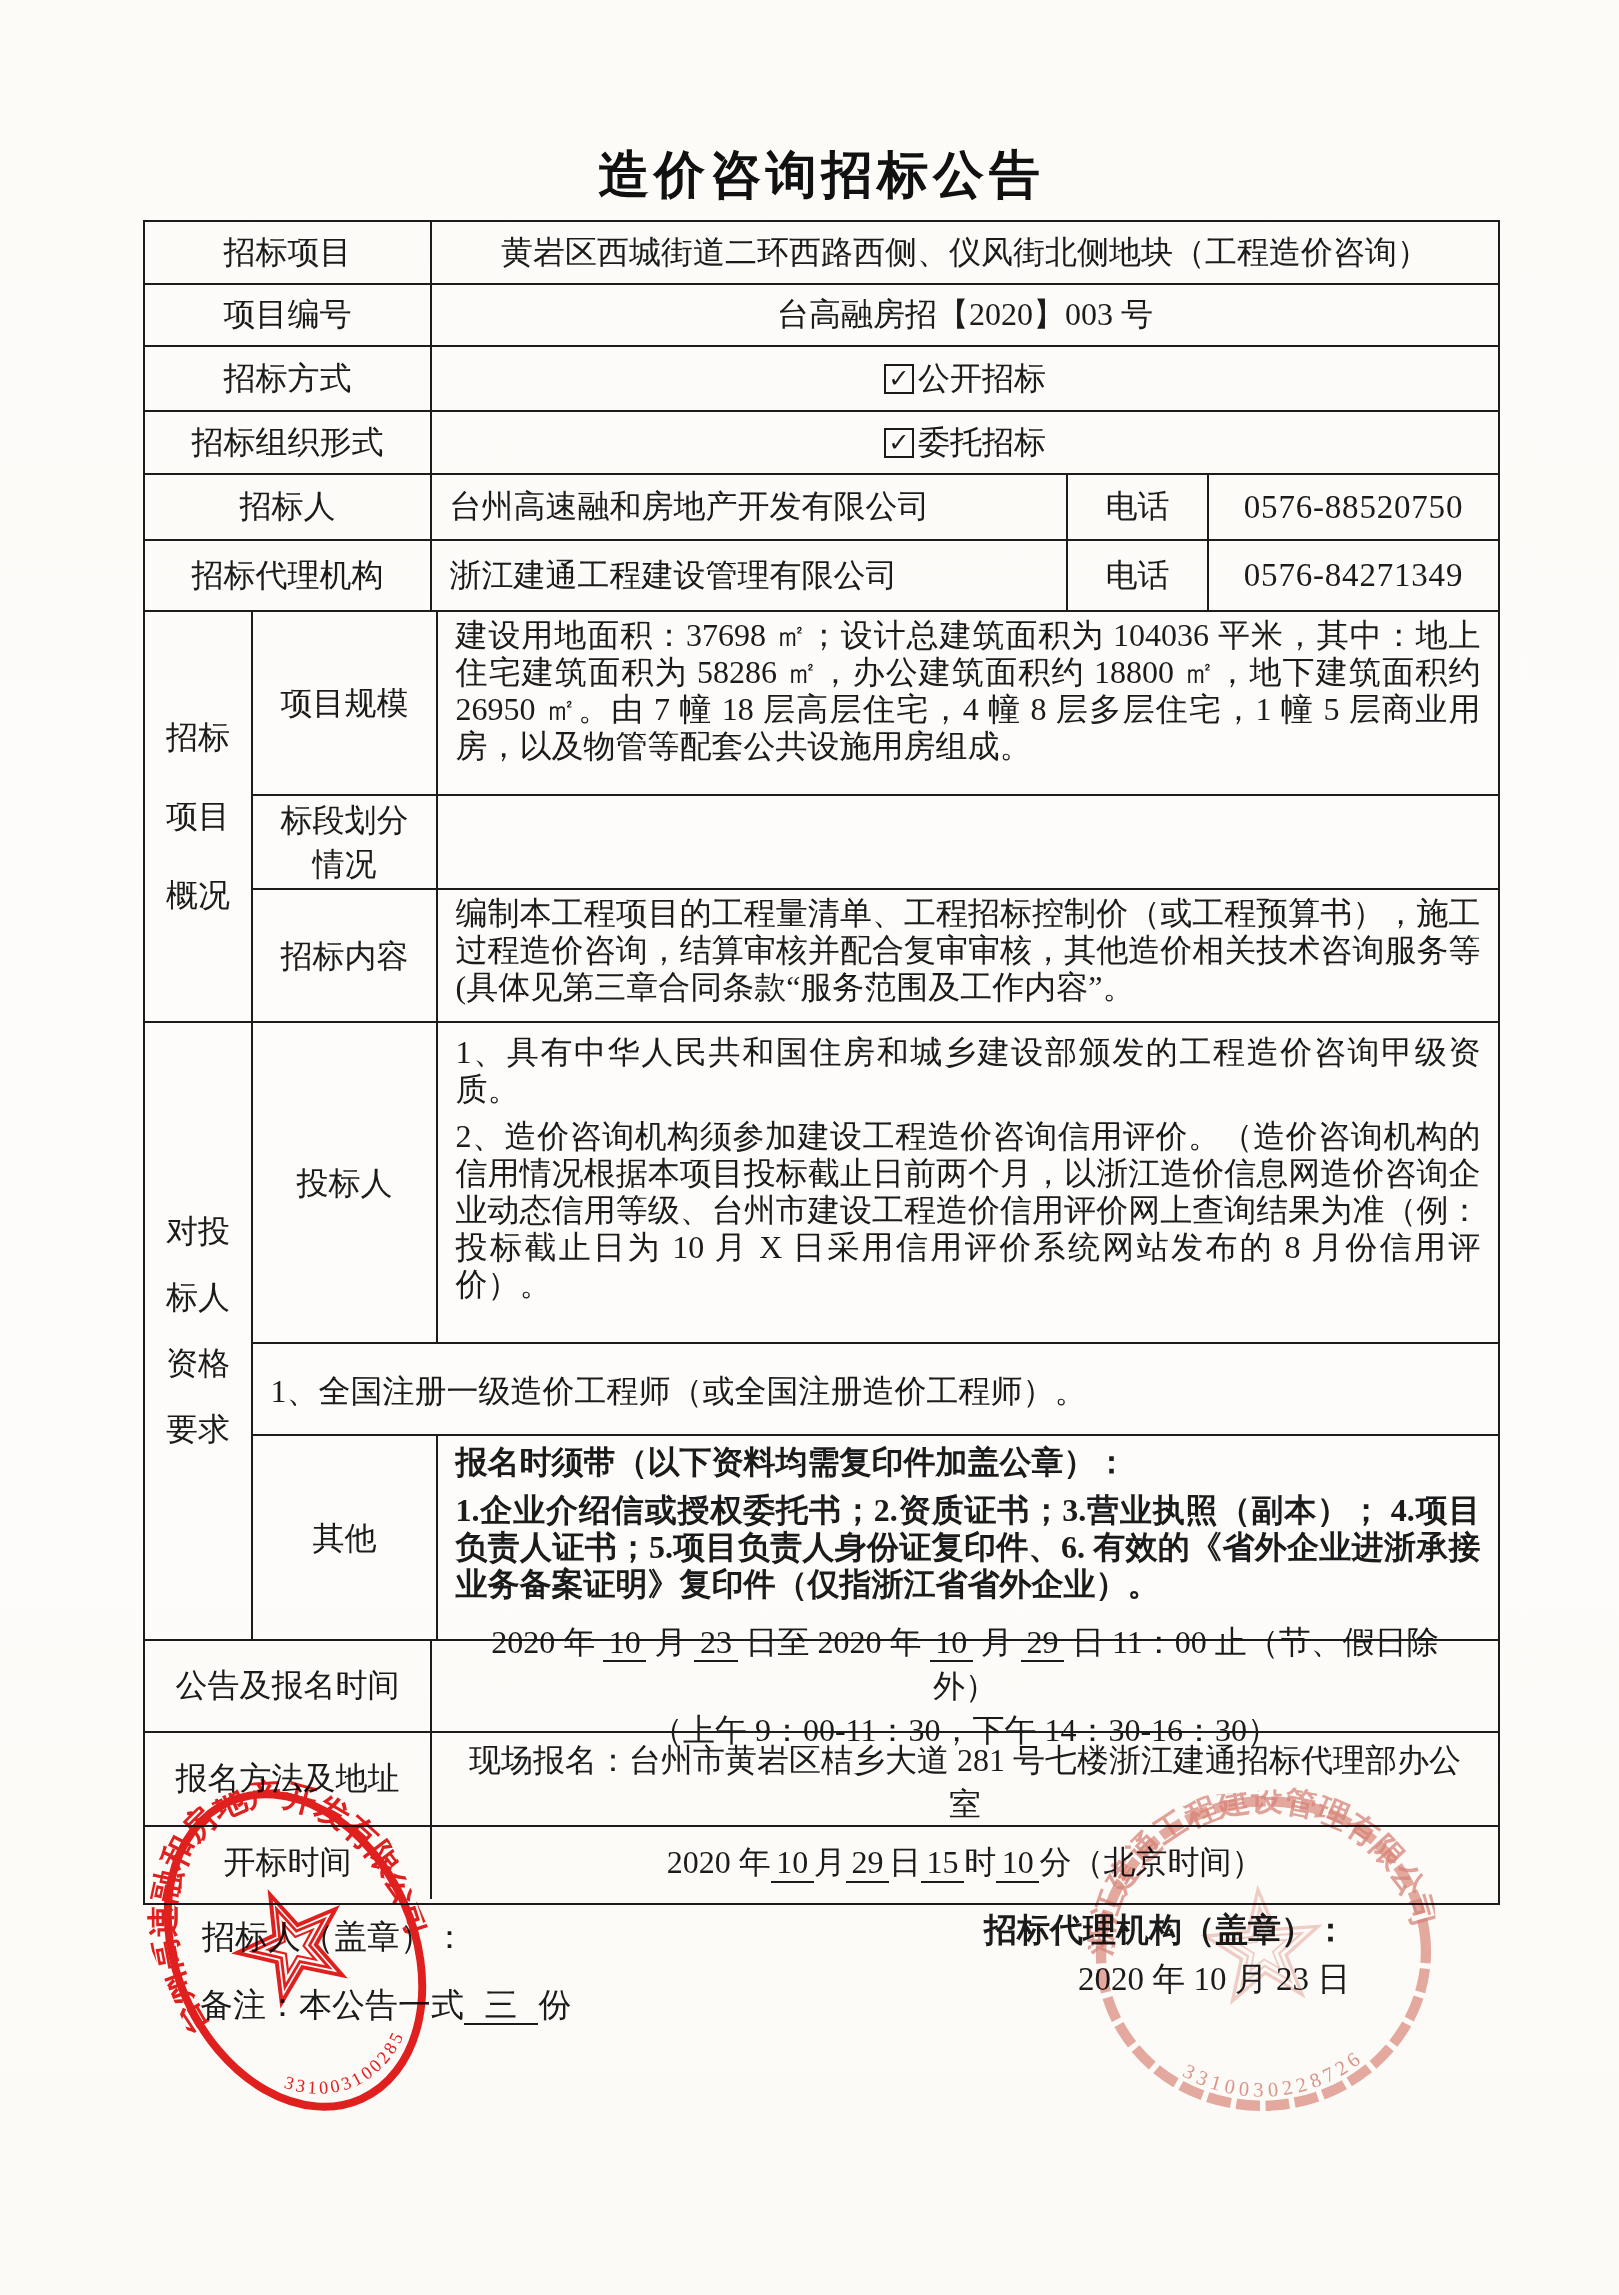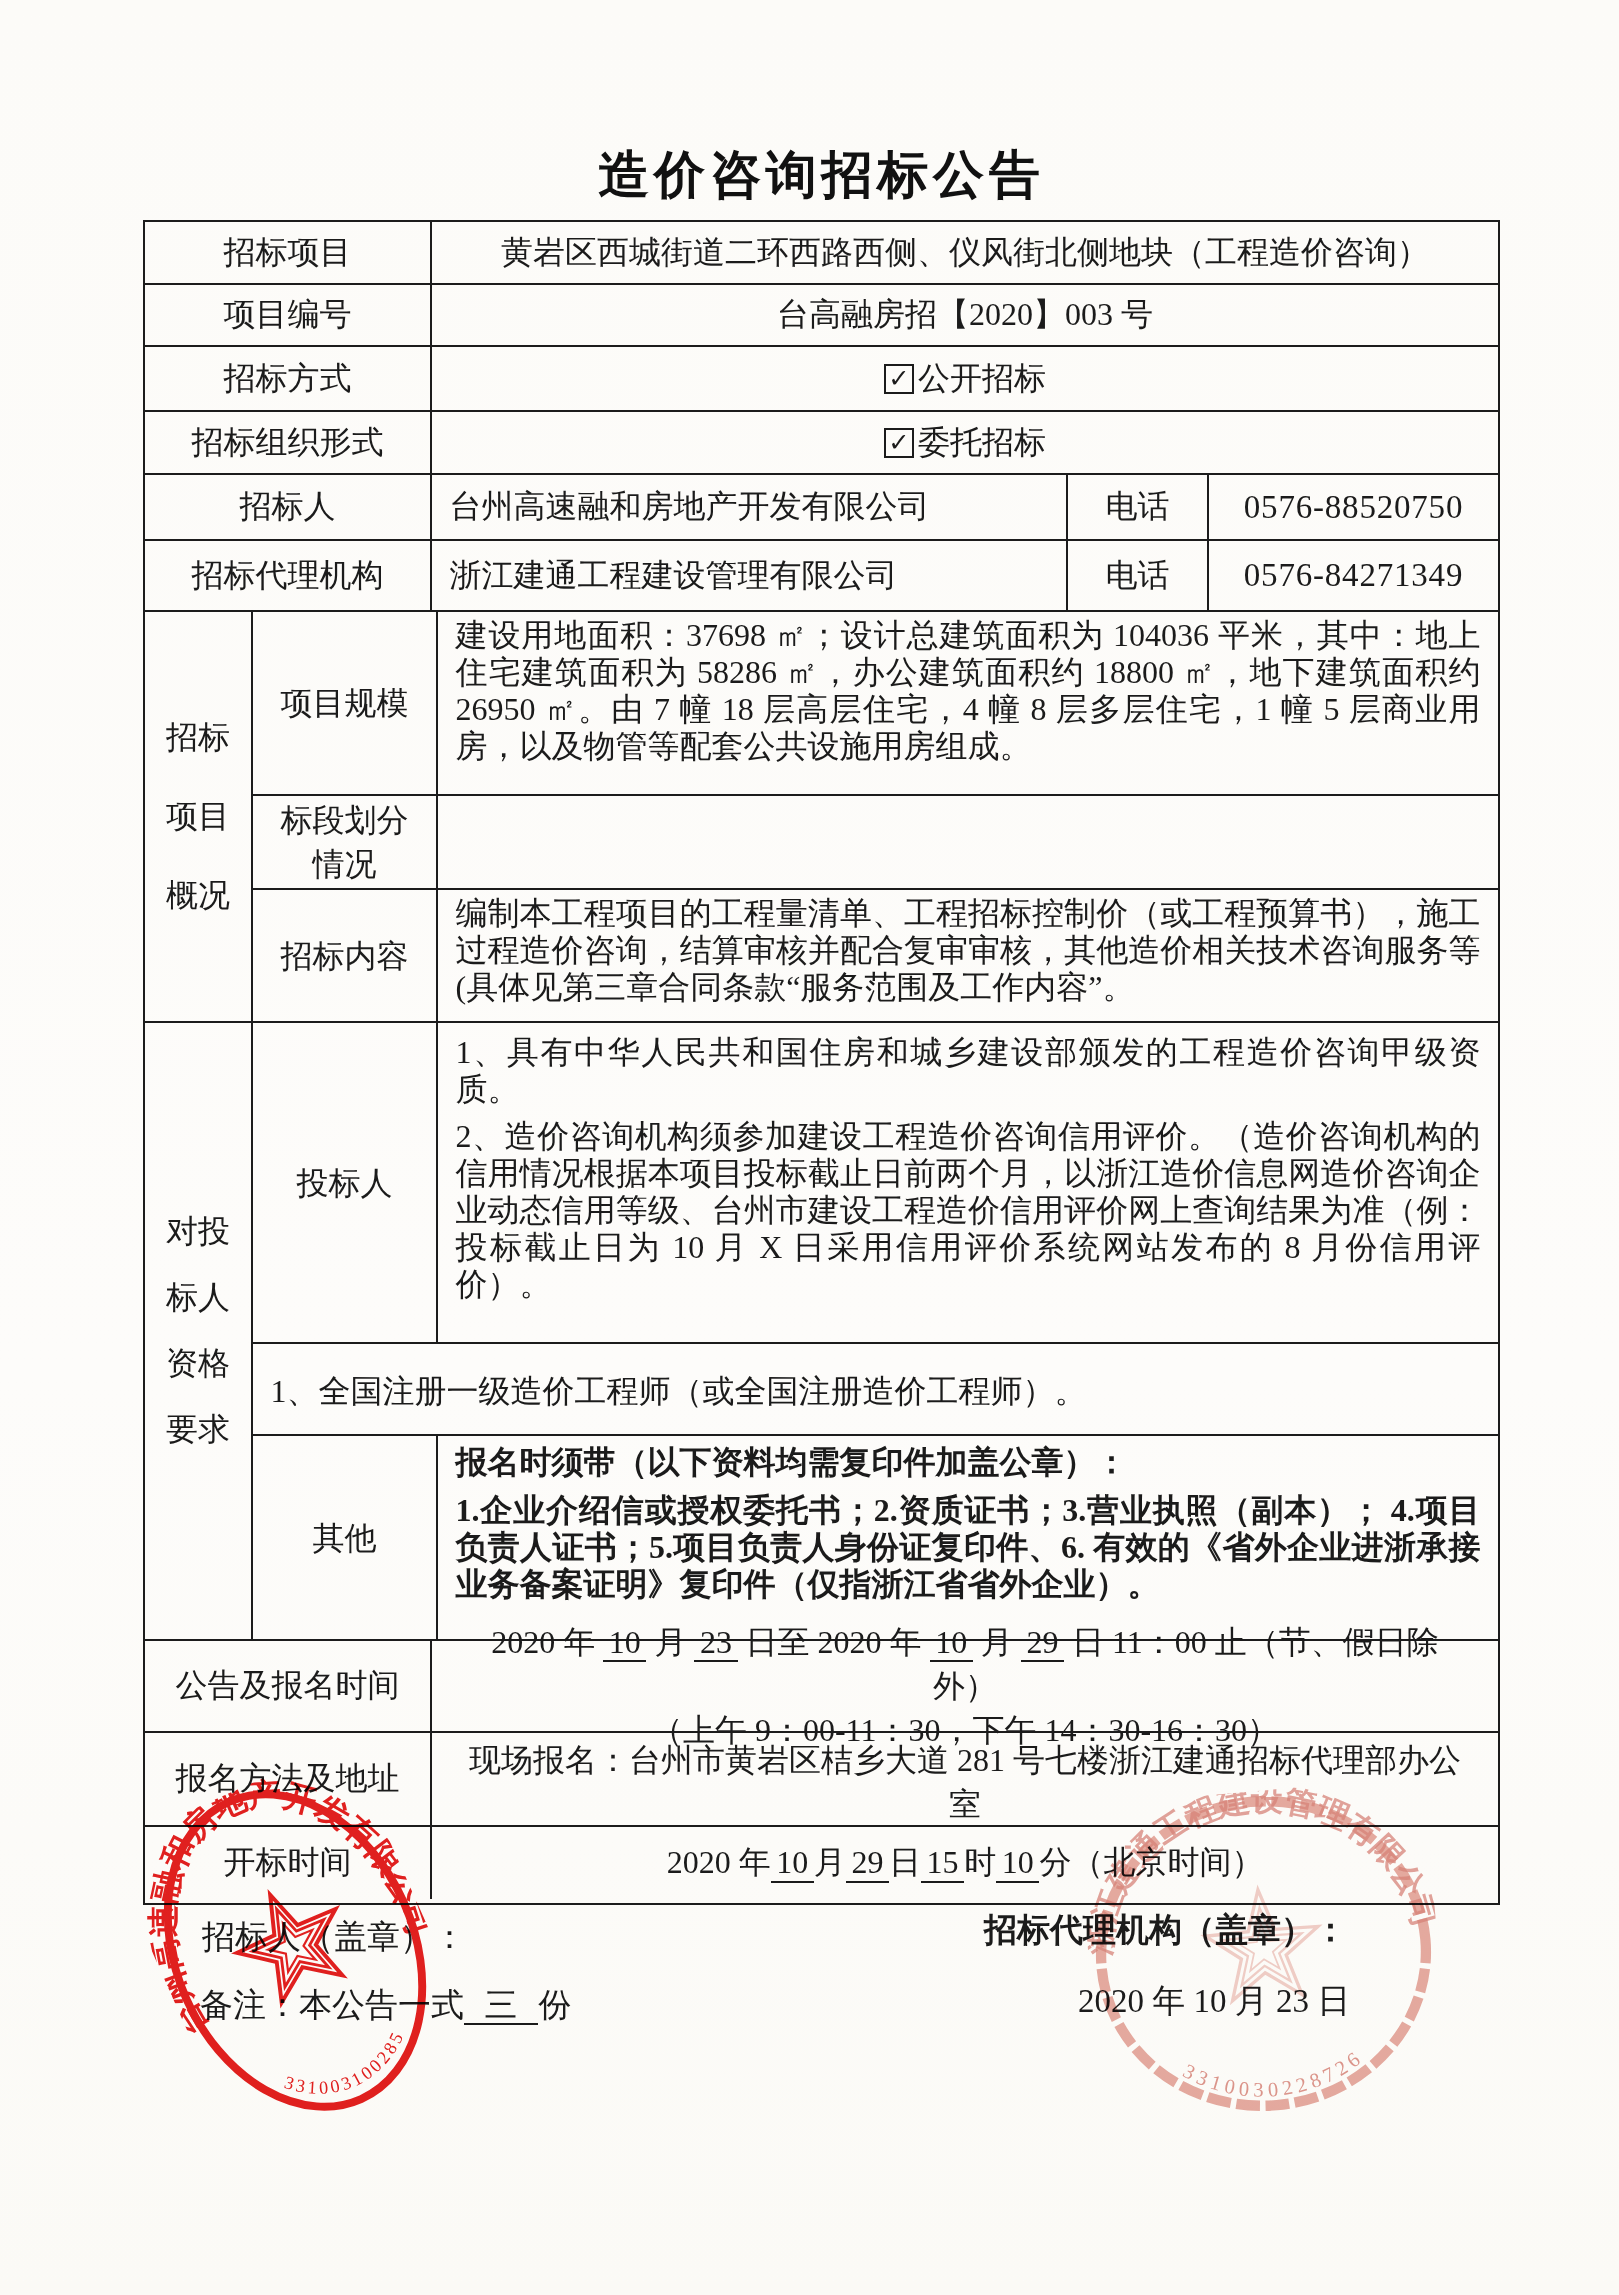--- a/index.html
+++ b/index.html
@@ -208,21 +208,21 @@
           <span> 时 </span>
           <span class="u">10</span>
           <span> 分（北京时间）</span>
       </div>
     </div>
 
   </div>
 
   <div class="f-abs" style="left:202px;top:1915px;">招标人（盖章）：</div>
   <div class="f-abs" style="left:984px;top:1908px;font-weight:bold;">招标代理机构（盖章）：</div>
-  <div class="f-abs" style="left:1078px;top:1957px;margin-top:22px;">2020 年 10 月 23 日</div>
+  <div class="f-abs" style="left:1078px;top:1957px;">2020 年 10 月 23 日</div>
   <div class="f-abs" style="left:200px;top:1983px;">
     <span>备注：本公告一式</span><span class="note-u">三</span><span>份</span>
   </div>
 
   <svg class="stamp stamp-left" width="262" height="341" viewBox="0 0 330 430">
     <defs>
       <path id="bp-top" d="M 31,279 A 143,188 0 1 1 299,279" fill="none"></path>
       <path id="bp-bot" d="M 56,336 A 143,188 0 0 0 274,336" fill="none"></path>
     </defs>
     <ellipse cx="165" cy="215" rx="150" ry="205" fill="none" stroke="#e3201f" stroke-width="10"></ellipse>

